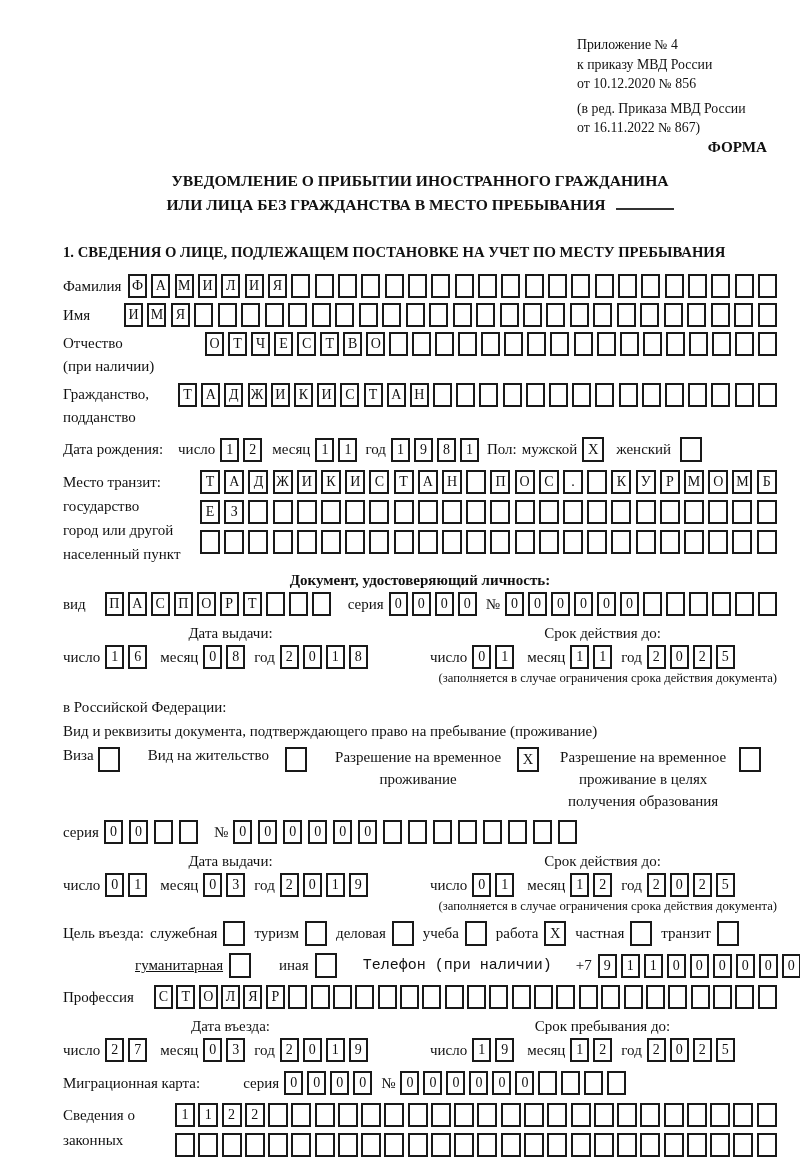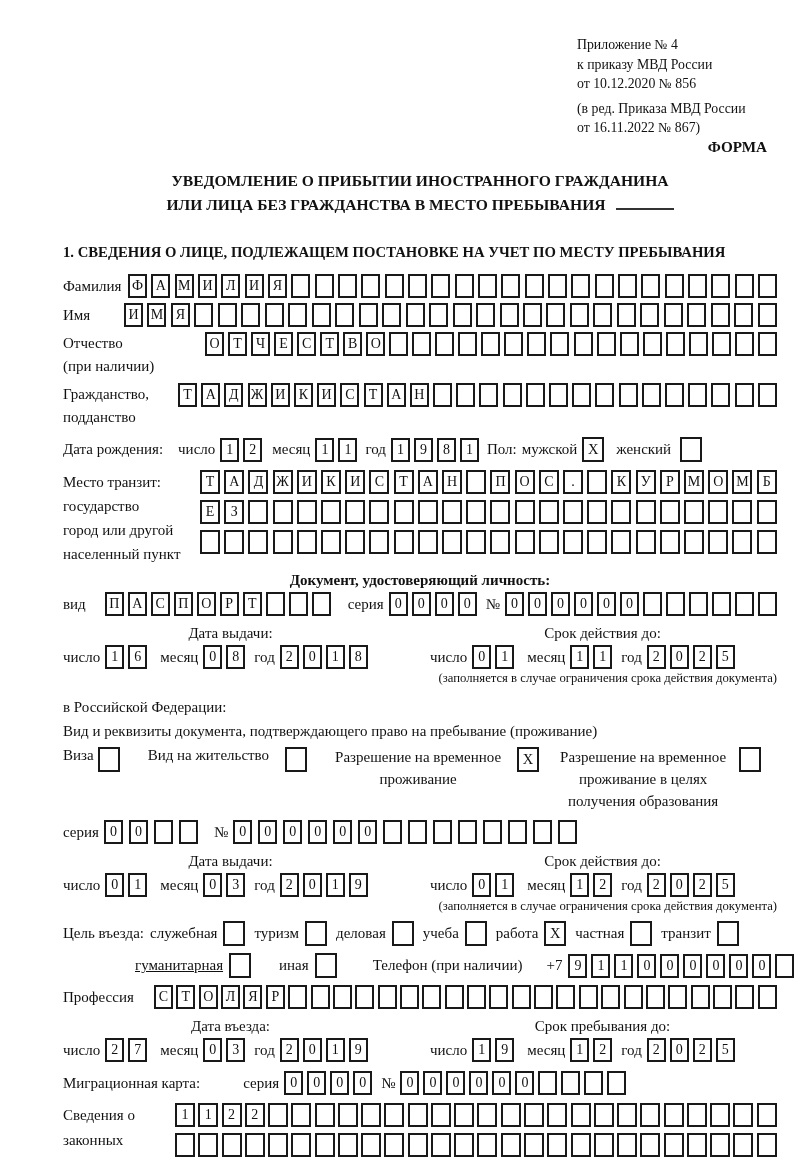--- a/index.html
+++ b/index.html
@@ -513,21 +513,21 @@
     <span class="checkbox"></span>
     <span class="plbl" style="margin-left:9px;">транзит</span>
     <span class="checkbox"></span>
   </div>
 
   <div class="prow">
     <span class="plbl" style="margin-left:72px;text-decoration:underline;">гуманитарная</span>
     <span class="checkbox"></span>
     <span class="plbl" style="margin-left:28px;">иная</span>
     <span class="checkbox"></span>
-    <span class="plbl" style="margin-left:36px;">Телефон (при наличии)</span>
+    <span class="plbl" style="margin-left:26px;font-family:Liberation Mono, monospace;">Телефон (при наличии)</span>
     <span class="plbl" style="margin-left:18px;">+7</span>
     <span class="cells gap">
         <span class="cell">9</span>
         <span class="cell">1</span>
         <span class="cell">1</span>
         <span class="cell">0</span>
         <span class="cell">0</span>
         <span class="cell">0</span>
         <span class="cell">0</span>
         <span class="cell">0</span>

